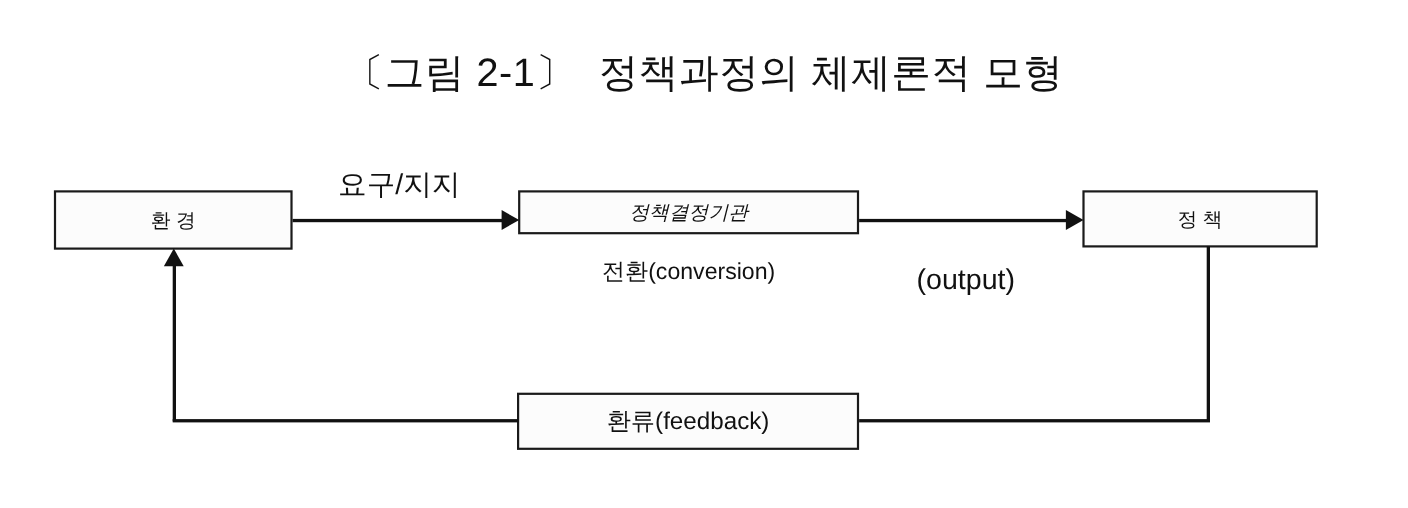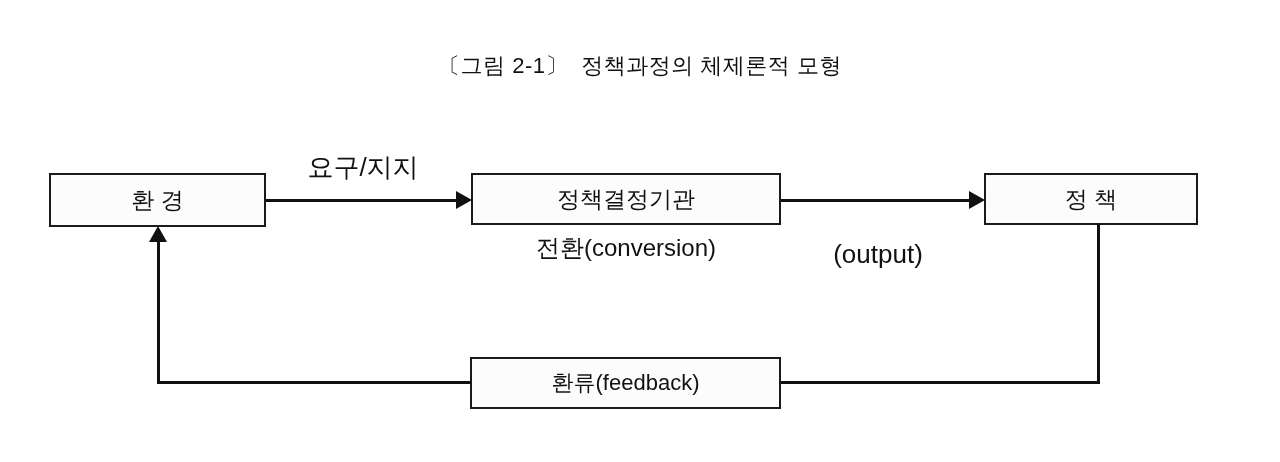--- a/index.html
+++ b/index.html
@@ -20,43 +20,43 @@
     height: 462px;
   }
 
   
   .title {
     position: absolute;
     left: 0;
     top: 44px;
     width: 1280px;
     text-align: center;
-    font-size: 22px;
+    font-size: 36px;
     line-height: 44px;
     letter-spacing: 0.5px;
     white-space: pre;
     color: #111111;
   }
 
   
   .node {
     position: absolute;
     box-sizing: border-box;
     border: 2px solid #1a1a1a;
     background: #fcfcfc;
     display: flex;
     align-items: center;
     justify-content: center;
-    font-size: 23px;
+    font-size: 18px;
     line-height: 1;
     white-space: pre;
     color: #111111;
   }
   .node-env      { left: 49px;  top: 173px; width: 217px; height: 54px; }
-  .node-decision { left: 471px; top: 173px; width: 310px; height: 52px; }
+  .node-decision { left: 471px; top: 173px; width: 310px; height: 40px; font-style: italic; }
   .node-policy   { left: 984px; top: 173px; width: 214px; height: 52px; text-align: right; }
   .node-feedback { left: 470px; top: 357px; width: 311px; height: 52px; font-size: 22px; }
 
   
   .line {
     position: absolute;
     background: #111111;
   }
   .hline { height: 3px; }
   .vline { width: 3px; }
@@ -97,21 +97,21 @@
     position: absolute;
     white-space: pre;
     text-align: center;
     font-size: 26px;
     line-height: 28px;
     color: #111111;
   }
   .label-demand     { left: 263px; top: 153px; width: 200px; }
   .label-input      { left: 263px; top: 208px; width: 200px; }
   .label-input-en   { left: 263px; top: 240px; width: 200px; }
-  .label-conversion { left: 476px; top: 234px; width: 300px; font-size: 24px; }
+  .label-conversion { left: 476px; top: 234px; width: 300px; font-size: 21px; }
   .label-output     { left: 778px; top: 208px; width: 200px; }
   .label-output-en  { left: 778px; top: 240px; width: 200px; }
 </style>
 </head>
 <body>
 
 <div id="stage">
 
   <div class="title">〔그림 2-1〕  정책과정의 체제론적 모형</div>
 

